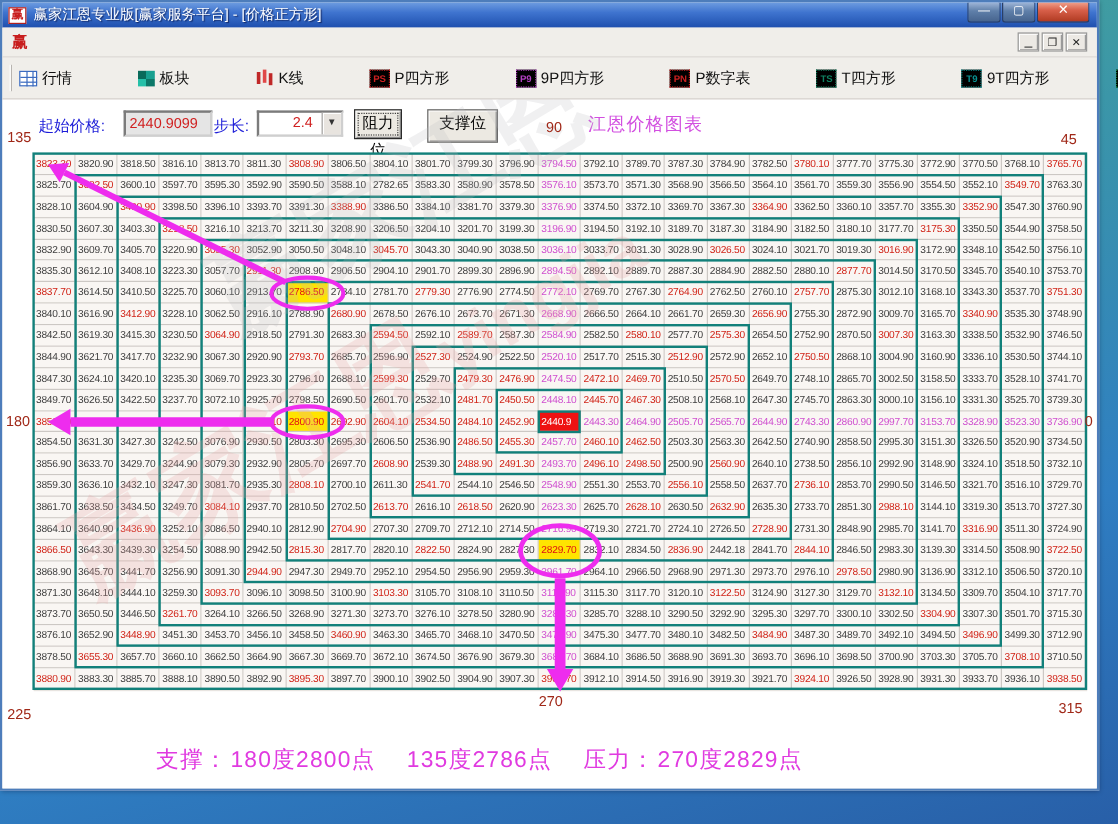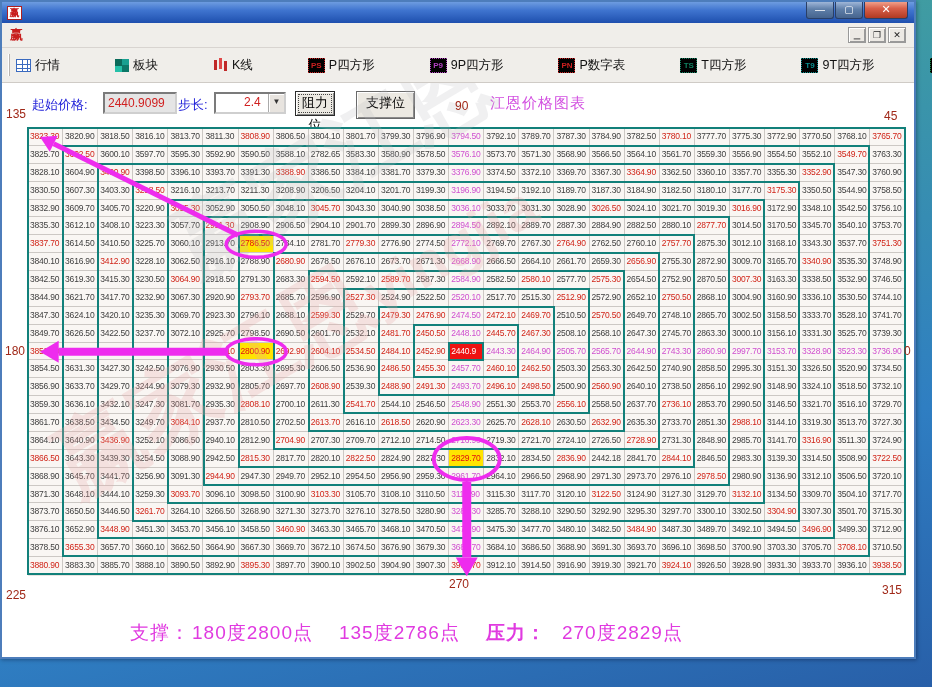--- a/index.html
+++ b/index.html
@@ -97,20 +97,21 @@
   .ana-line span { margin-right:26px; }
 </style>
 </head>
 <body>
 
 <div class="stage">
   <div class="win">
 
     <div class="titlebar">
       <span class="title-logo">赢</span>
+      <span class="title-text">赢家江恩专业版[赢家服务平台] - [价格正方形]</span>
       <div class="win-btns">
         <div class="wbtn min">—</div>
         <div class="wbtn max">▢</div>
         <div class="wbtn close">✕</div>
       </div>
     </div>
 
     <div class="menubar">
       <span class="menu-logo">赢</span>
       <div class="mdi">
@@ -851,17 +852,17 @@
           <polygon points="38,54 55.70571063256773,52.73595451198227 47.70733875445072,68.86127768081666" fill="#ee2cee"></polygon>
           <ellipse cx="254.15000000000003" cy="268.625" rx="30" ry="13" fill="none" stroke="#ee2cee" stroke-width="3.5"></ellipse>
           <line x1="226.15000000000003" y1="268.625" x2="56.7" y2="268.625" stroke="#ee2cee" stroke-width="8"></line>
           <polygon points="38,268.625 56.7,257.625 56.7,279.625" fill="#ee2cee"></polygon>
           <ellipse cx="464.75000000000006" cy="375.965" rx="33" ry="21" fill="none" stroke="#ee2cee" stroke-width="4"></ellipse>
           <line x1="464.75000000000006" y1="398.965" x2="464.75000000000006" y2="474.55" stroke="#ee2cee" stroke-width="9"></line>
           <polygon points="464.75000000000006,493.25 453.75000000000006,474.55 475.75000000000006,474.55" fill="#ee2cee"></polygon>
         </svg>
 
       <div class="ana-line" style="left:128px;top:537px;">
-        <span style="margin-right:2px;">支撑：</span><span>180度2800点</span><span>135度2786点</span><span style="margin-right:16px;font-weight:bold;">压力：</span><span>270度2829点</span>
+        <span style="margin-right:2px;">支撑：</span><span>180度2800点</span><span>135度2786点</span><span style="margin-right:2px;">压力：</span><span>270度2829点</span>
       </div>
     </div>
   </div>
 </div>
 
 </body></html>

